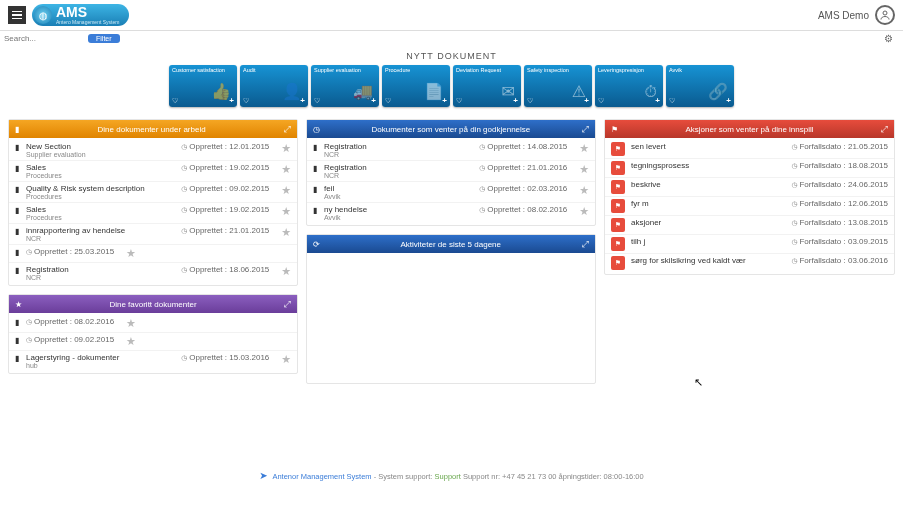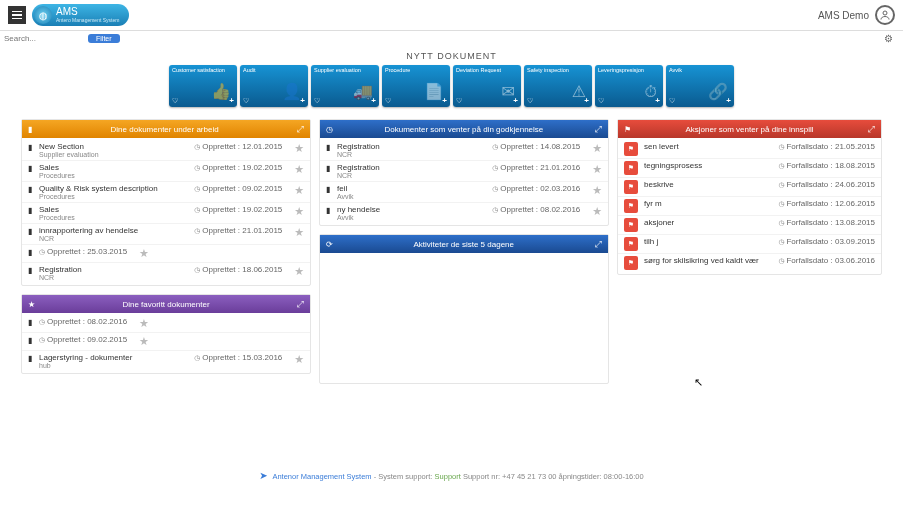--- a/index.html
+++ b/index.html
@@ -2,29 +2,29 @@
 <html><head>
 <meta charset="utf-8">
 <style>
 *{margin:0;padding:0;box-sizing:border-box;font-family:Arial,sans-serif}
 body{background:#fff;font-size:9px;color:#333;width:903px;height:507px;overflow:hidden;position:relative}
 .topbar{height:31px;background:#fff;border-bottom:1px solid #ddd;display:flex;align-items:center;padding:0 8px}
 .menu-btn{width:18px;height:18px;background:#333;display:flex;flex-direction:column;justify-content:center;align-items:center;gap:2px;margin-right:6px;cursor:pointer}
 .menu-btn span{width:10px;height:1.5px;background:#fff}
 .logo-badge{display:flex;align-items:center;background:linear-gradient(#3db5e5,#1a7fb5);border-radius:12px;padding:2px 10px 2px 2px;height:22px}
 .logo-circle{width:18px;height:18px;border-radius:50%;background:radial-gradient(#6dd0f0,#1a7fb5);display:flex;align-items:center;justify-content:center;color:#fff;font-size:10px;margin-right:4px}
-.logo-text{color:#fff;font-weight:normal;font-size:10px;line-height:1}
+.logo-text{color:#fff;font-weight:bold;font-size:14px;line-height:1}
 .logo-sub{color:#cde9f5;font-size:5px}
 .top-right{margin-left:auto;display:flex;align-items:center;gap:6px}
 .avatar{width:20px;height:20px;border-radius:50%;border:2px solid #666;display:flex;align-items:center;justify-content:center;color:#666}
 .searchbar{height:14px;display:flex;align-items:center;padding:0 4px;gap:4px}
 .searchbar input{border:none;outline:none;font-size:8px;width:80px;color:#888}
 .filter-btn{background:#3b7dd8;color:#fff;border:none;border-radius:3px;font-size:7px;padding:1px 8px;cursor:pointer}
 .gear{margin-left:auto;color:#666;font-size:10px;padding-right:6px}
-.main{padding:0 21px}
+.main{padding:0 8px}
 .nd-title{text-align:center;font-size:9px;color:#555;padding:6px 0 4px;letter-spacing:1px}
 .tiles{display:flex;justify-content:center;gap:3px;margin-bottom:12px}
 .tile{width:68px;height:42px;background:linear-gradient(#1793d4,#0a5a8f);border-radius:3px;position:relative;color:#fff;cursor:pointer;box-shadow:0 1px 2px rgba(0,0,0,.3)}
 .tile-label{font-size:5.5px;position:absolute;top:2px;left:3px;right:3px;line-height:1.1}
 .tile-icon{position:absolute;right:6px;bottom:6px;opacity:.5}
 .tile-heart{position:absolute;left:3px;bottom:2px;font-size:7px}
 .tile-plus{position:absolute;right:3px;bottom:2px;font-size:8px;font-weight:bold}
 .panels{display:flex;gap:8px}
 .col{display:flex;flex-direction:column;gap:8px}
 .col-left{width:290px}

